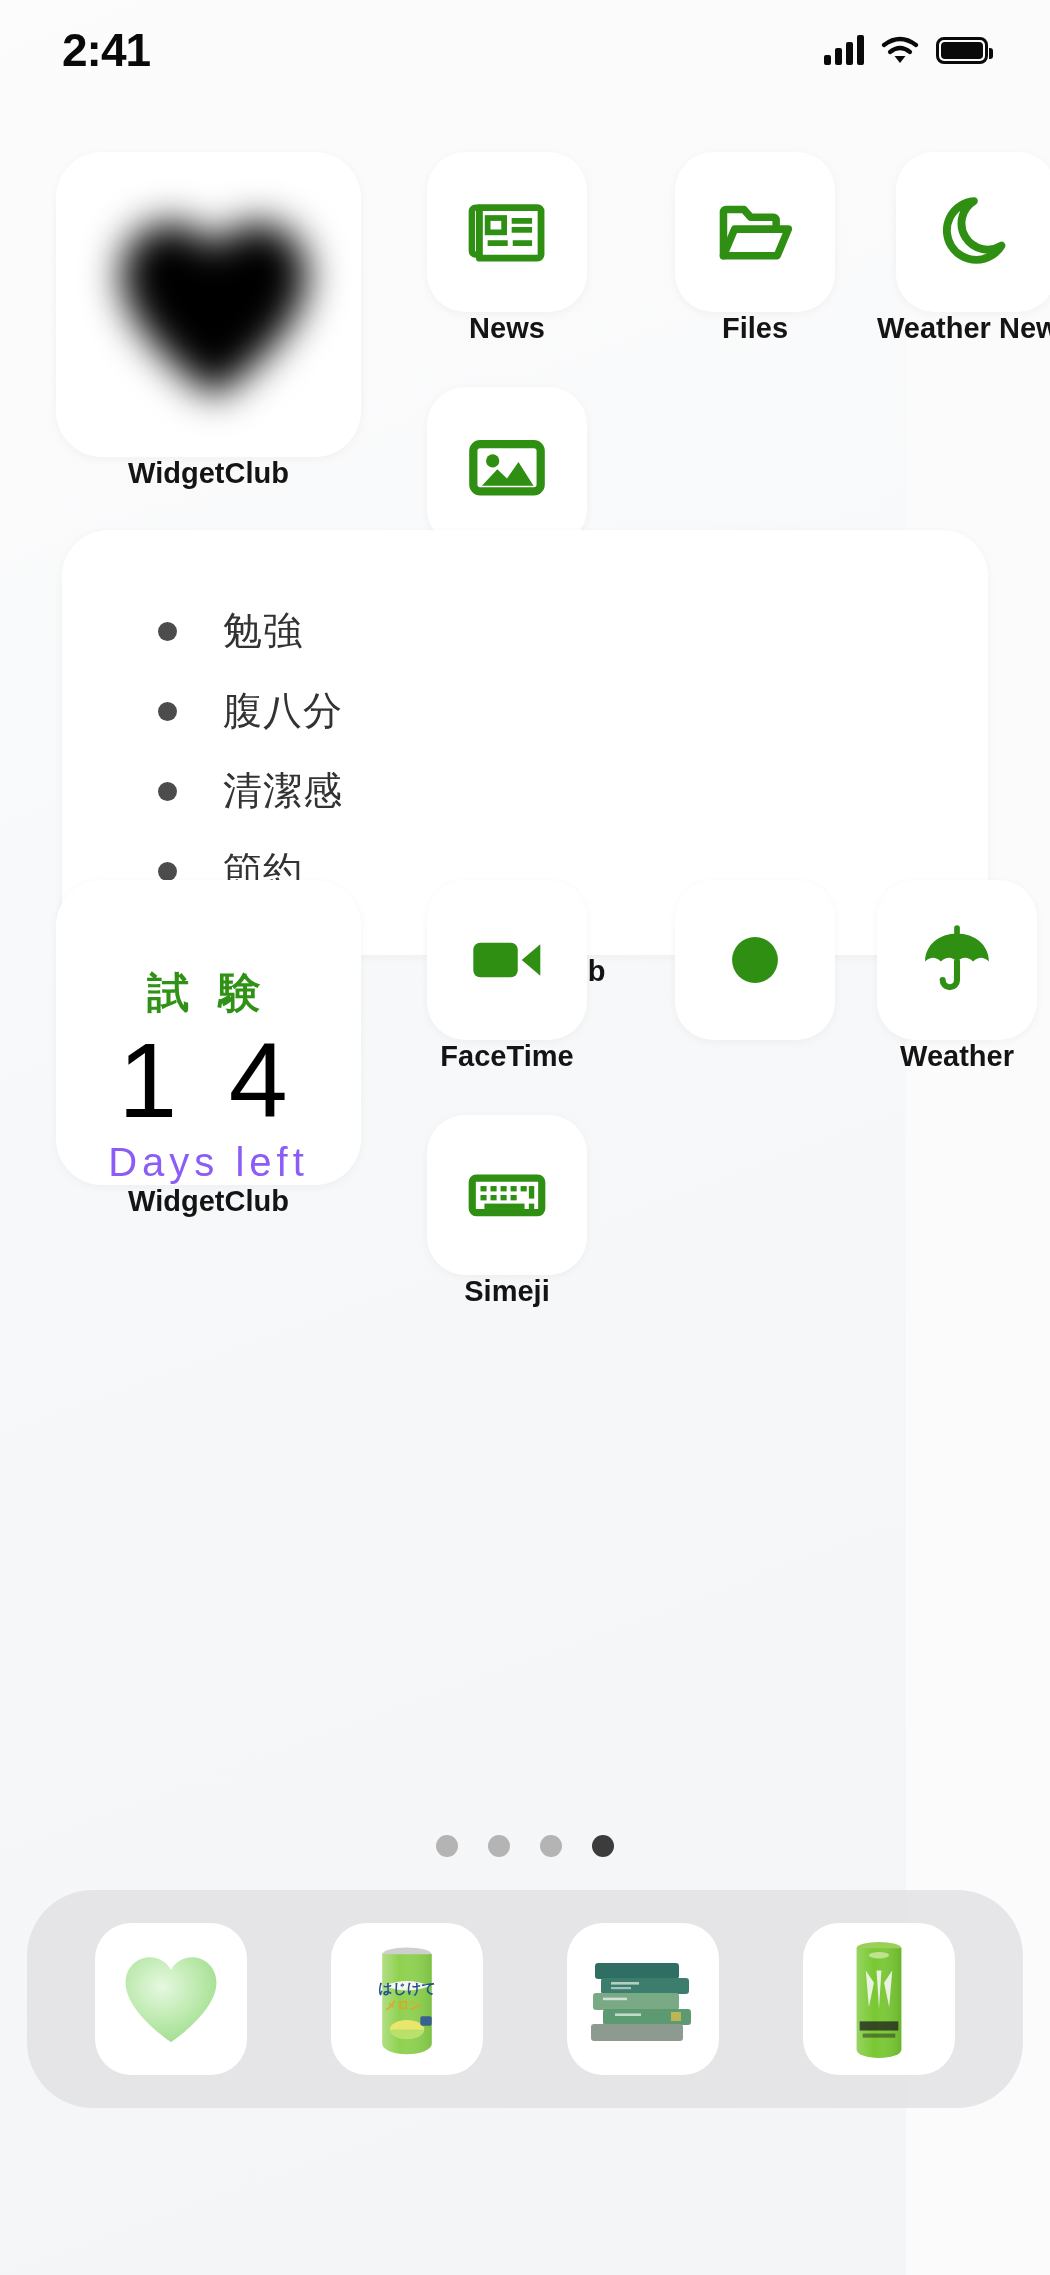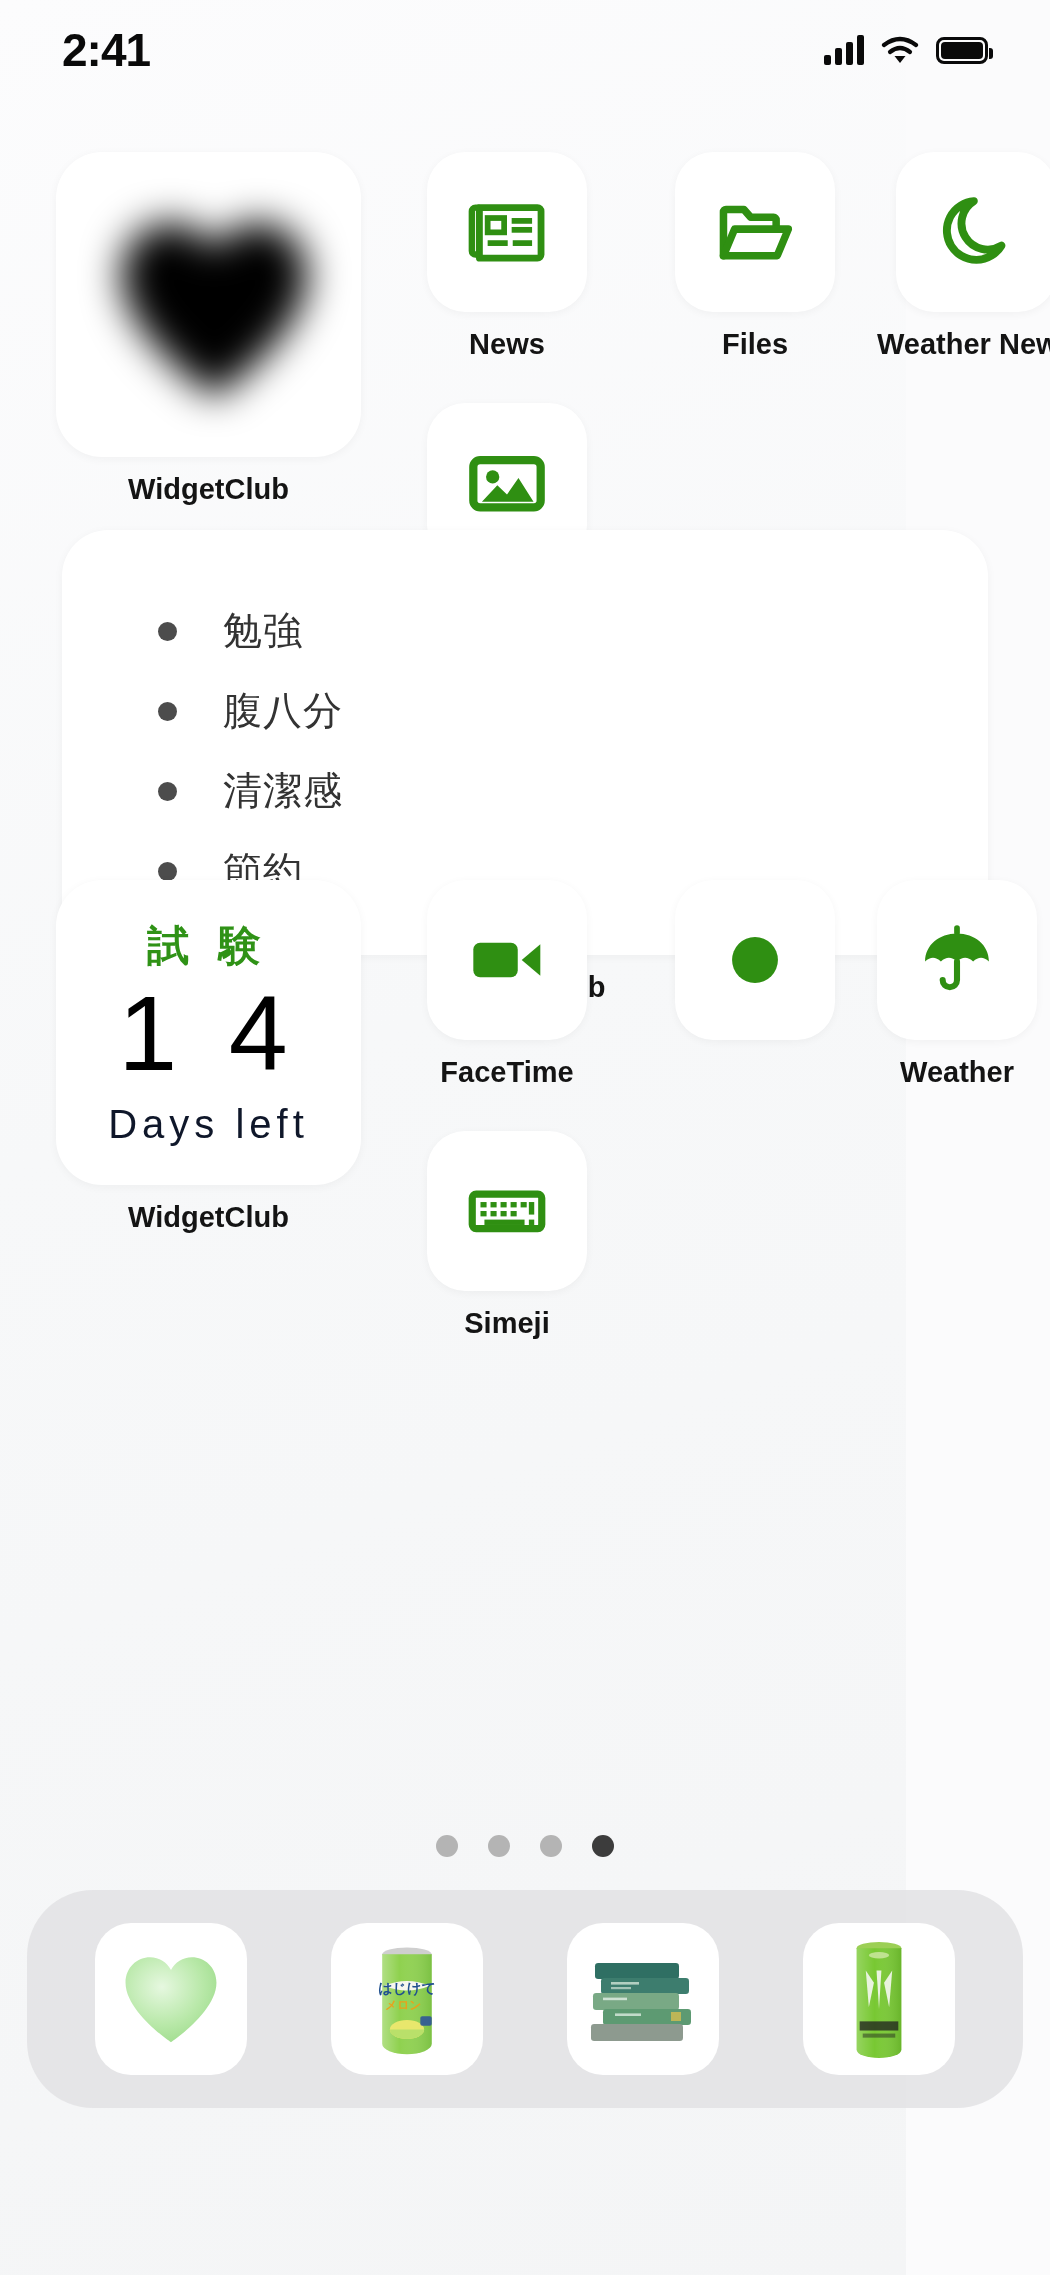--- a/index.html
+++ b/index.html
@@ -35,21 +35,21 @@
   .batt::after{
     content:""; position:absolute; right:-8px; top:8px;
     width:4px; height:11px; background:#0a0a0a; border-radius:0 3px 3px 0;
   }
   .batt span { display:block; height:100%; background:#0a0a0a; border-radius:4px; }
 
   
   .page { position:absolute; top:100px; left:0; width:1050px; }
 
   .tile-label {
-    margin-top:16px; text-align:center;
+    text-align:center;
     font-size:29px; font-weight:700; color:#141414;
     white-space:nowrap;
   }
 
   
   .card {
     background:#ffffff;
     border-radius:46px;
     box-shadow:0 2px 10px rgba(0,0,0,0.045);
   }
@@ -80,25 +80,25 @@
     width:926px; height:425px; padding:74px 0 0 96px;
   }
   .li { display:flex; align-items:center; margin-bottom:26px; }
   .li .dot { width:19px; height:19px; border-radius:50%; background:#4c4c4c; margin-right:46px; flex:0 0 auto;}
   .li .txt { font-size:39px; color:#333333; font-weight:500; letter-spacing:1px; }
 
   
   #block3 { position:absolute; top:780px; left:0; width:1050px; display:flex; padding:0 56px; }
   #cdCard {
     width:305px; height:305px;
-    display:flex; flex-direction:column; align-items:center; justify-content:center;
+    display:flex; flex-direction:column; align-items:center; justify-content:flex-end;
   }
   .cd-title { font-size:42px; color:#2f9216; font-weight:700; letter-spacing:9px; margin-bottom:4px; }
   .cd-num { font-size:106px; color:#000000; font-weight:400; letter-spacing:11px; line-height:1.05; }
-  .cd-sub { font-size:40px; color:#0f172a; font-weight:400; letter-spacing:5px; margin-top:12px; }
+  .cd-sub { font-size:40px; color:#8b5cf6; font-weight:400; letter-spacing:5px; margin-top:4px; }
 
   
   #dots {
     position:absolute; top:1735px; left:0; width:1050px;
     display:flex; justify-content:center; gap:30px;
   }
   #dots i { width:22px; height:22px; border-radius:50%; background:#b4b4b4; display:block; }
   #dots i.on { background:#3c3c3c; }
 
   

